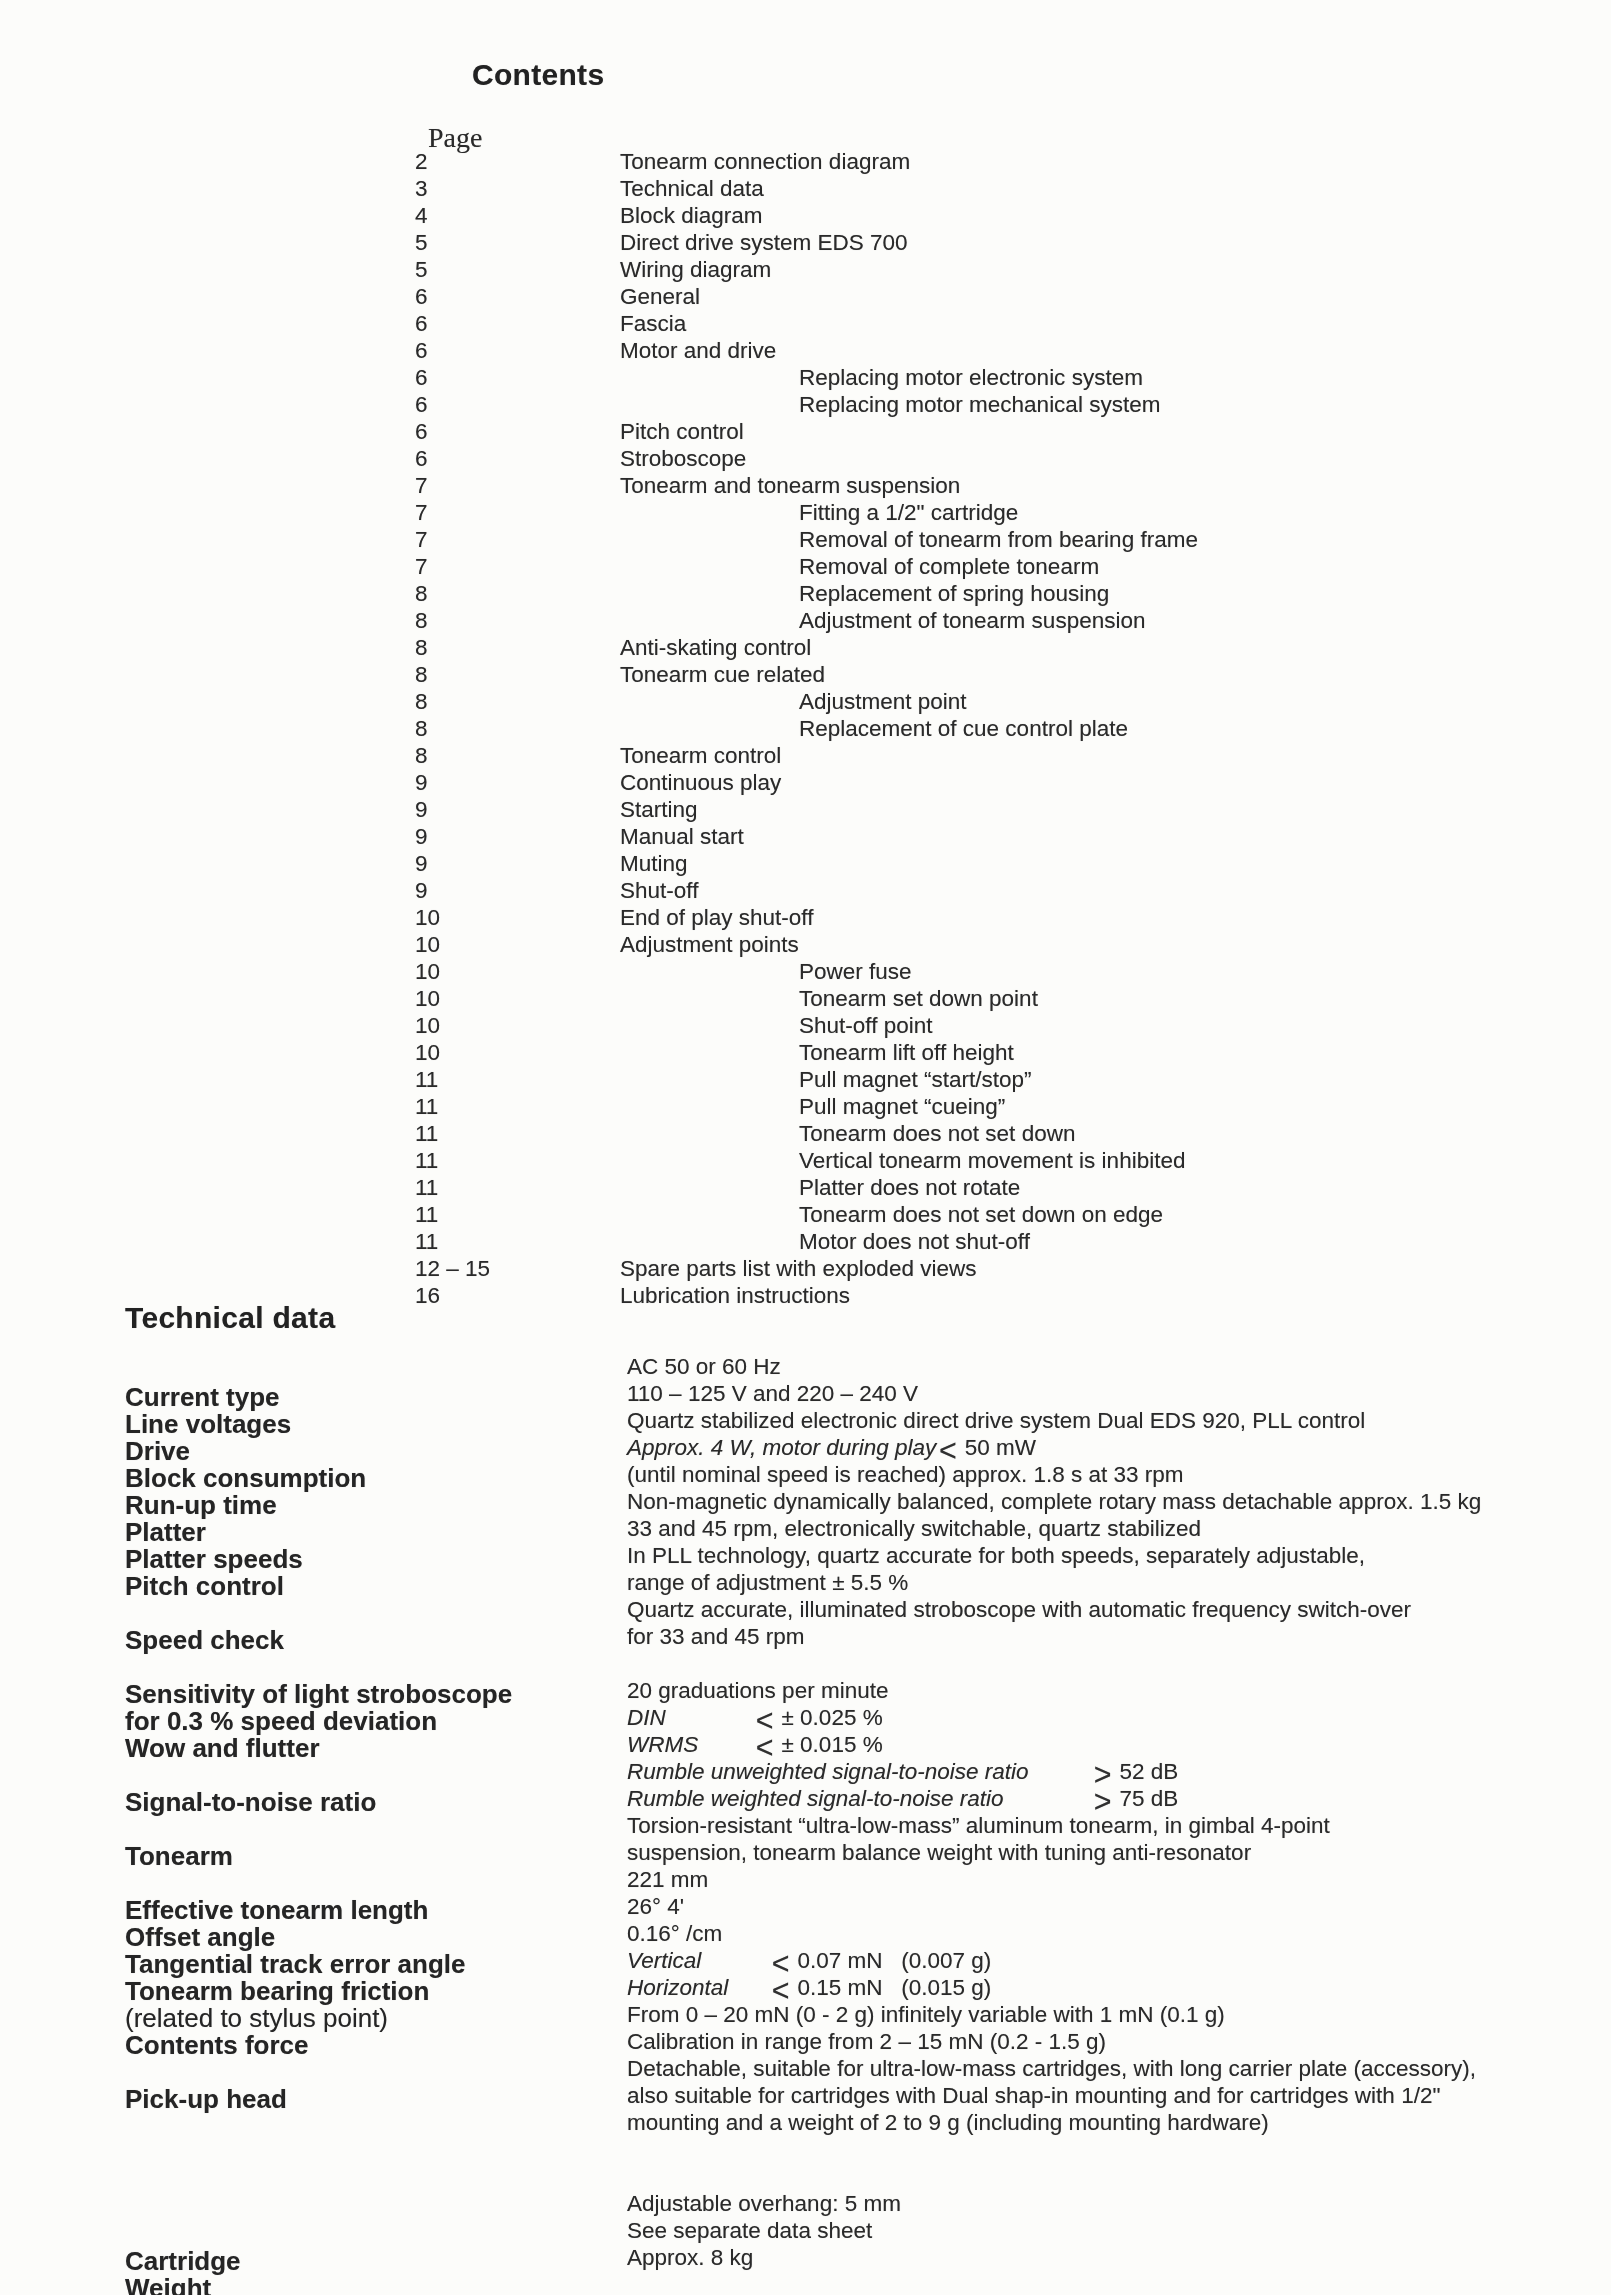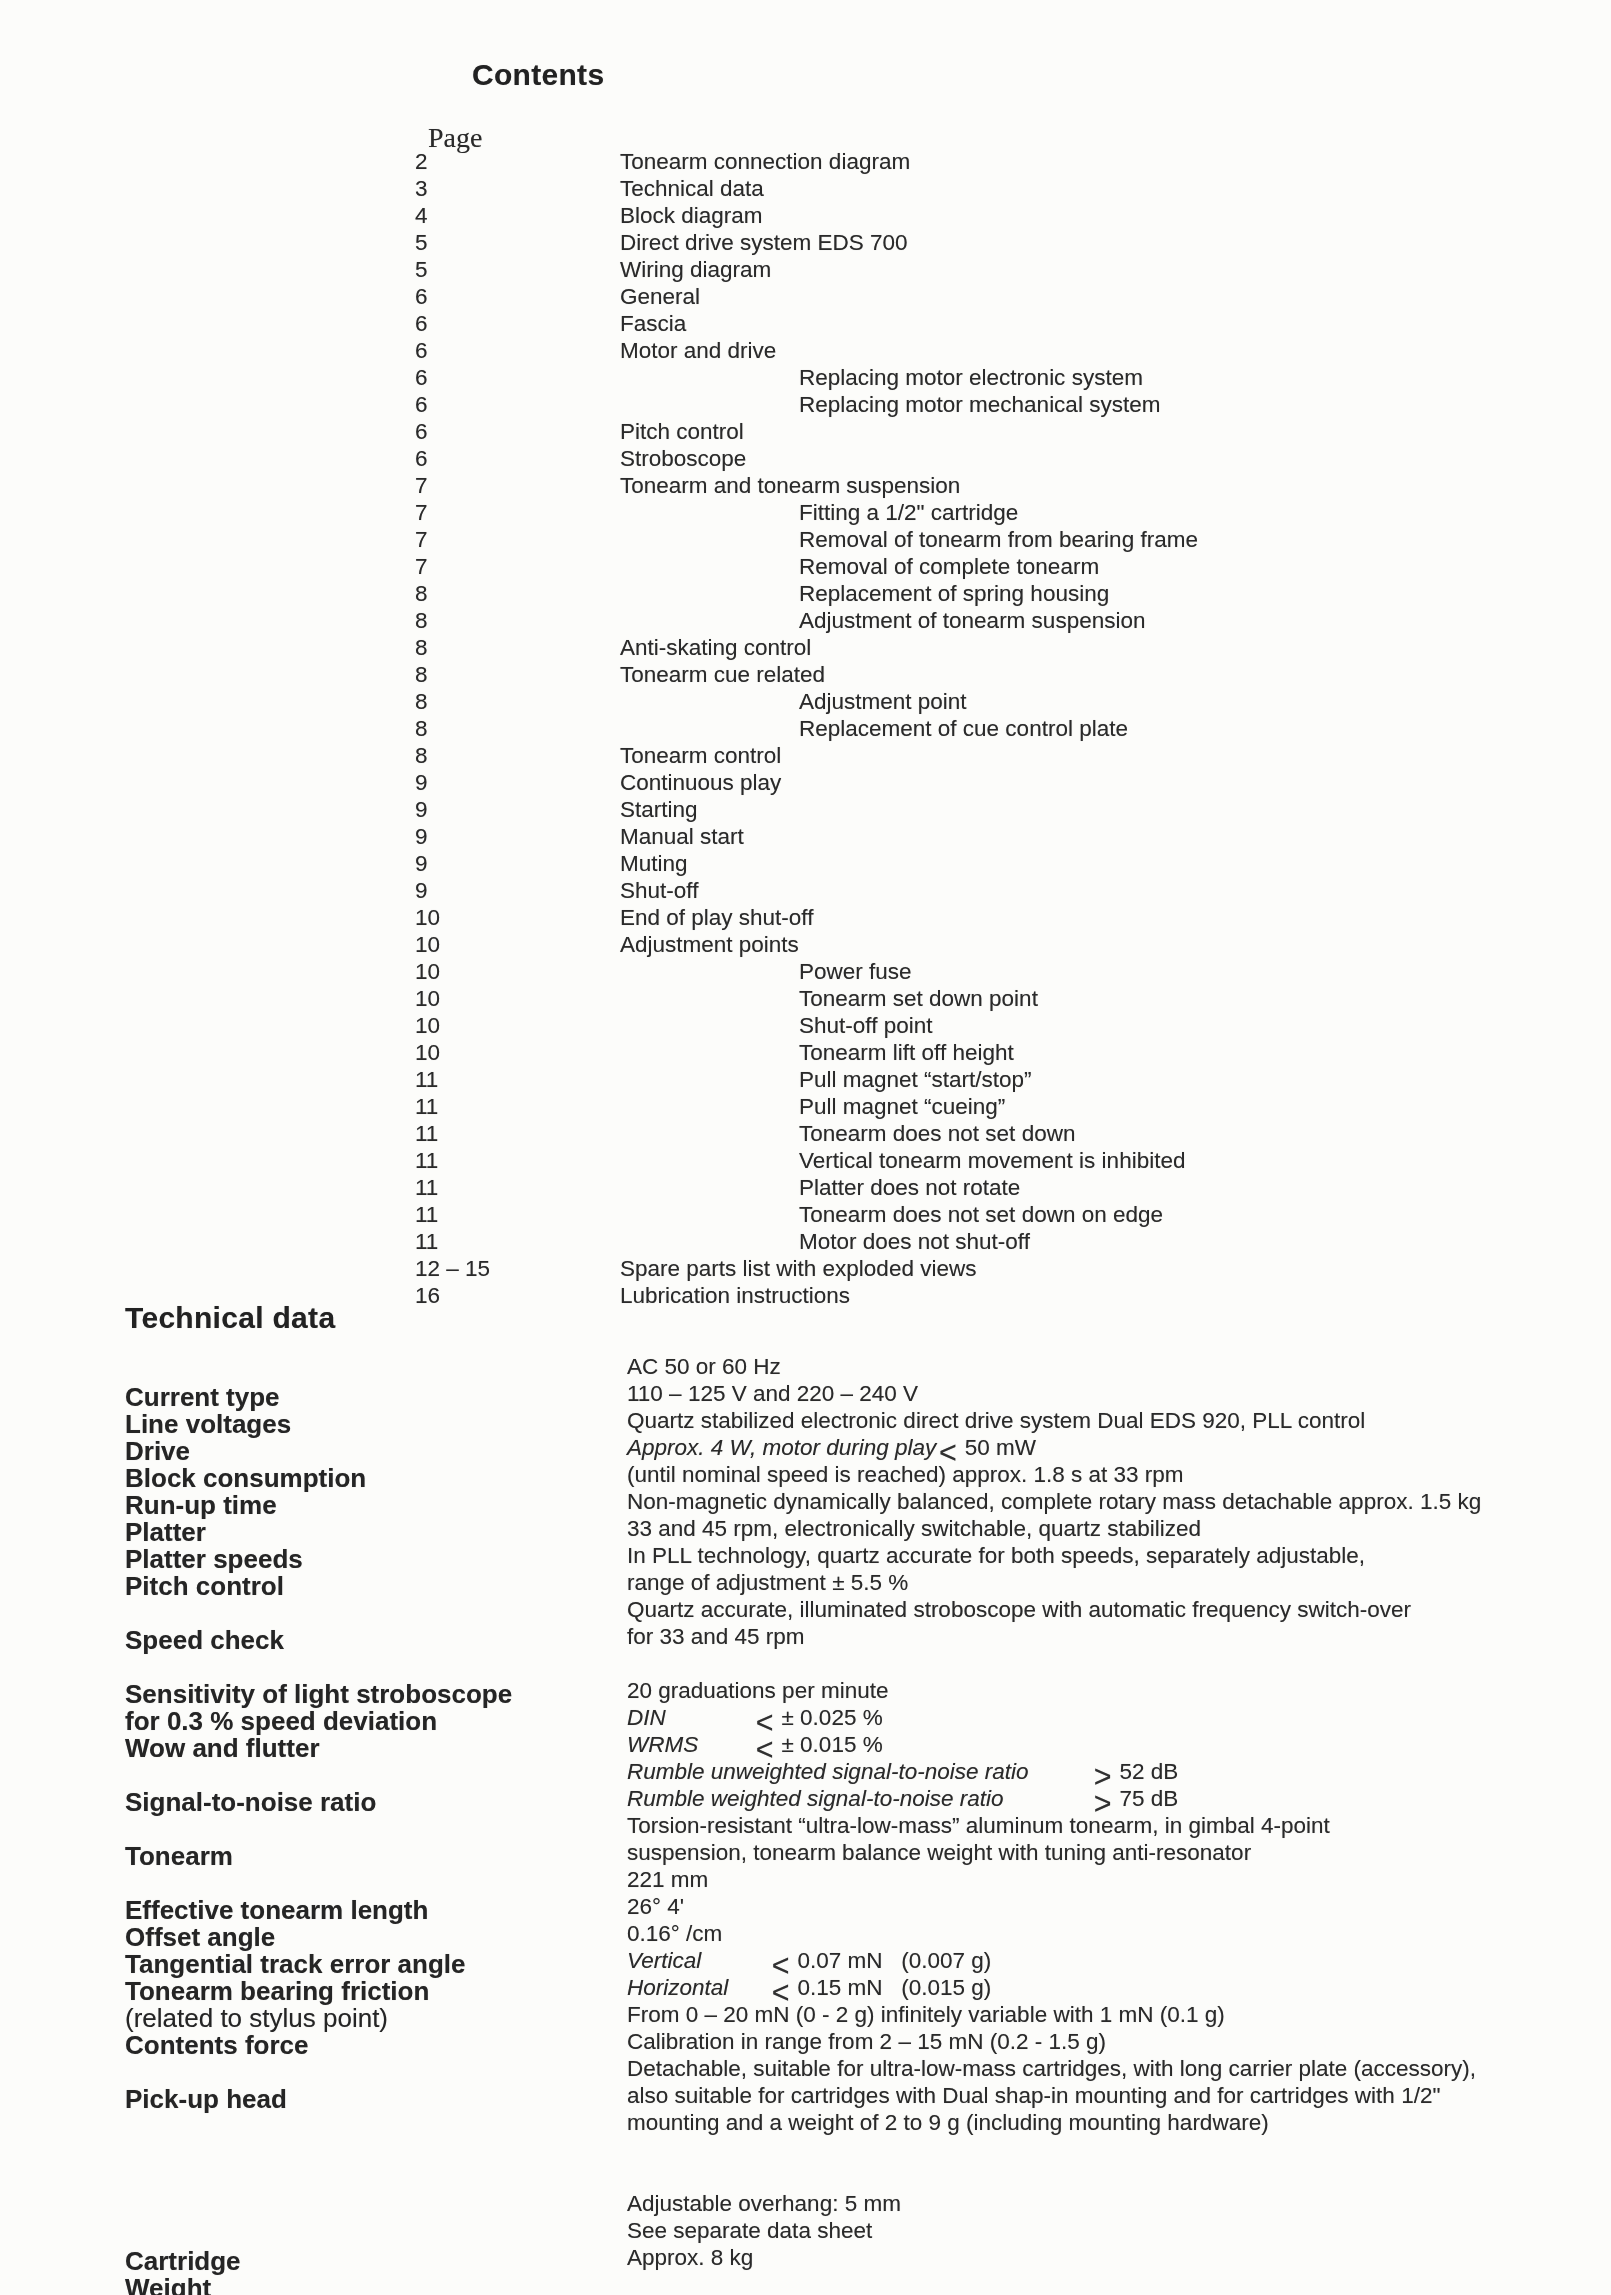--- a/index.html
+++ b/index.html
@@ -19,21 +19,21 @@
   .toc-row{display:flex;height:27px;line-height:27px;font-size:22.5px;}
   .toc-num{width:205px;flex:0 0 205px;white-space:nowrap;}
   .toc-label{white-space:nowrap;}
   .toc-label.ind1{padding-left:179px;}
   
   #technical-title{left:125px;top:1301px;}
   #spec-table{left:125px;top:1353px;width:1465px;}
   .spec-row{display:flex;height:27px;line-height:27px;}
   .spec-label{flex:0 0 502px;font-size:26px;font-weight:bold;white-space:nowrap;color:#252525;margin-top:31px;}
   .spec-label.plain{font-weight:normal;}
-  .spec-value{font-size:22.5px;white-space:pre;display:flex;align-items:flex-start;}
+  .spec-value{font-size:22.5px;white-space:pre;display:flex;align-items:center;}
   .val-pre{display:inline-block;white-space:pre;font-style:italic;}
   .val-sym{font-size:30.5px;font-weight:400;line-height:1;transform:translateY(2.7px);margin:0 8px 0 2.7px;color:#303030;}
   .val-text{white-space:pre;}
 </style>
 </head>
 <body>
 
 <div class="abs h1" id="contents-title">Contents</div>
 <div class="abs" id="page-label">Page</div>
 

